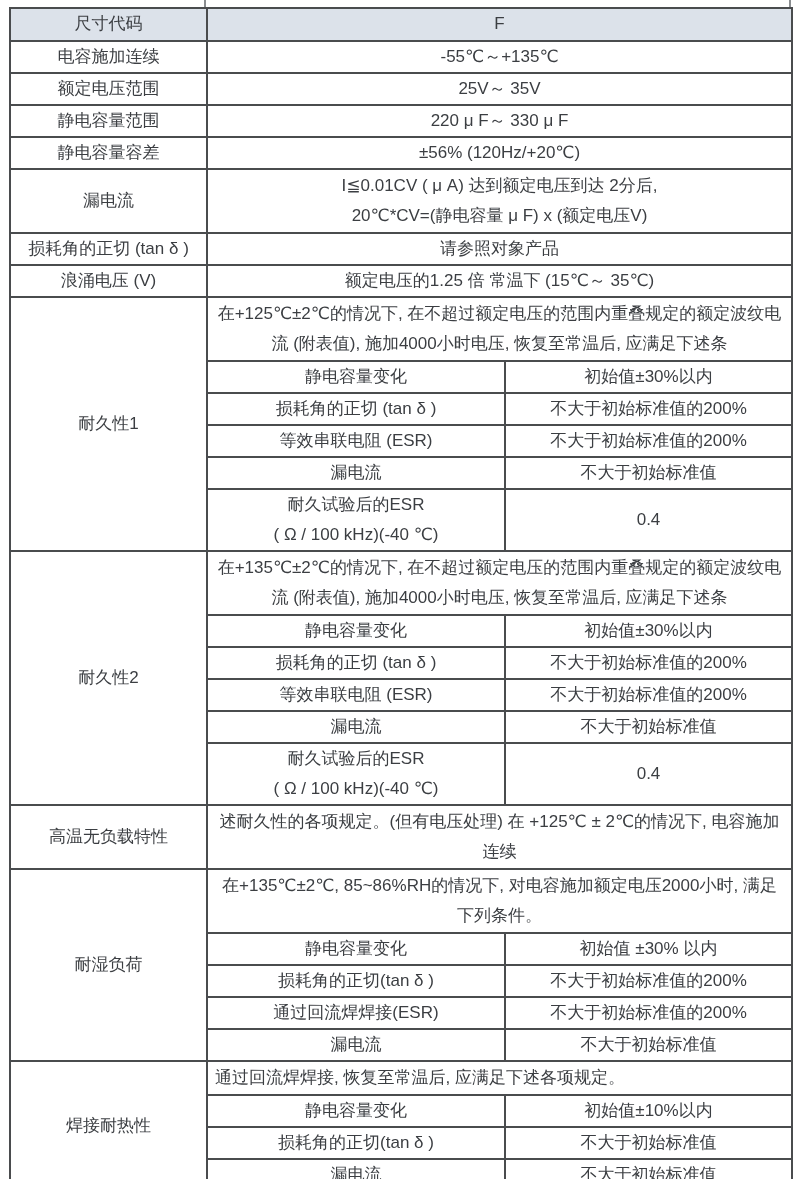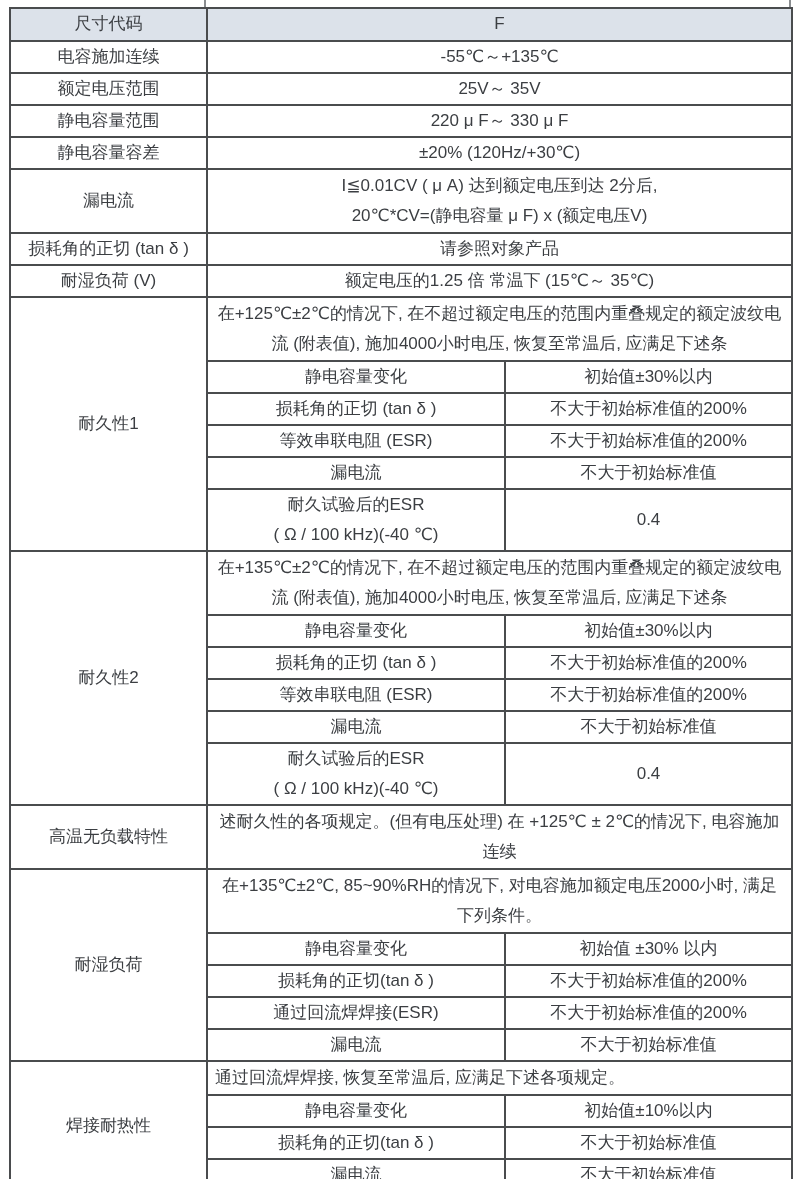--- a/index.html
+++ b/index.html
@@ -72,37 +72,37 @@
     <tr class="h32">
       <td>额定电压范围</td>
       <td colspan="2">25V～ 35V</td>
     </tr>
     <tr class="h32">
       <td>静电容量范围</td>
       <td colspan="2">220 μ F～ 330 μ F</td>
     </tr>
     <tr class="h32">
       <td>静电容量容差</td>
-      <td colspan="2">±20% (120Hz/+30℃)</td>
+      <td colspan="2">±56% (120Hz/+20℃)</td>
     </tr>
 
     <tr class="h64">
       <td>漏电流</td>
       <td colspan="2" class="two-line">
         <div>I≦0.01CV ( μ A) 达到额定电压到达 2分后,</div>
         <div>20℃*CV=(静电容量 μ F) x (额定电压V)</div>
       </td>
     </tr>
 
     <tr class="h32">
       <td>损耗角的正切 (tan δ )</td>
       <td colspan="2">请参照对象产品</td>
     </tr>
     <tr class="h32">
-      <td>耐湿负荷 (V)</td>
+      <td>浪涌电压 (V)</td>
       <td colspan="2">额定电压的1.25 倍 常温下 (15℃～ 35℃)</td>
     </tr>
 
     <tr class="h64">
       <td rowspan="6">耐久性1</td>
       <td colspan="2" class="intro">在+125℃±2℃的情况下, 在不超过额定电压的范围内重叠规定的额定波纹电流 (附表值), 施加4000小时电压, 恢复至常温后, 应满足下述条</td>
     </tr>
     <tr class="h32">
       <td>静电容量变化</td>
       <td>初始值±30%以内</td>
@@ -155,21 +155,21 @@
       <td>0.4</td>
     </tr>
 
     <tr class="h62">
       <td>高温无负载特性</td>
       <td colspan="2" class="intro">述耐久性的各项规定。(但有电压处理) 在 +125℃ ± 2℃的情况下, 电容施加连续</td>
     </tr>
 
     <tr class="h64">
       <td rowspan="5">耐湿负荷</td>
-      <td colspan="2" class="intro">在+135℃±2℃, 85~90%RH的情况下, 对电容施加额定电压2000小时, 满足下列条件。</td>
+      <td colspan="2" class="intro">在+135℃±2℃, 85~86%RH的情况下, 对电容施加额定电压2000小时, 满足下列条件。</td>
     </tr>
     <tr class="h32">
       <td>静电容量变化</td>
       <td>初始值 ±30% 以内</td>
     </tr>
     <tr class="h32">
       <td>损耗角的正切(tan δ )</td>
       <td>不大于初始标准值的200%</td>
     </tr>
     <tr class="h32">

